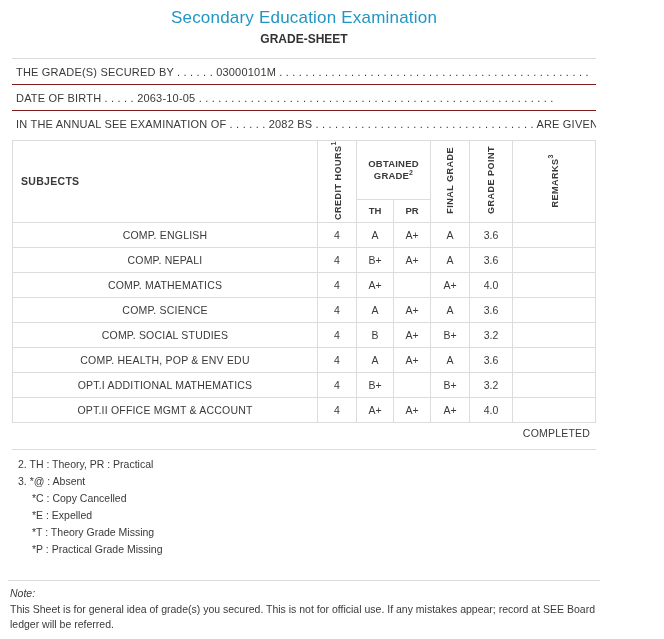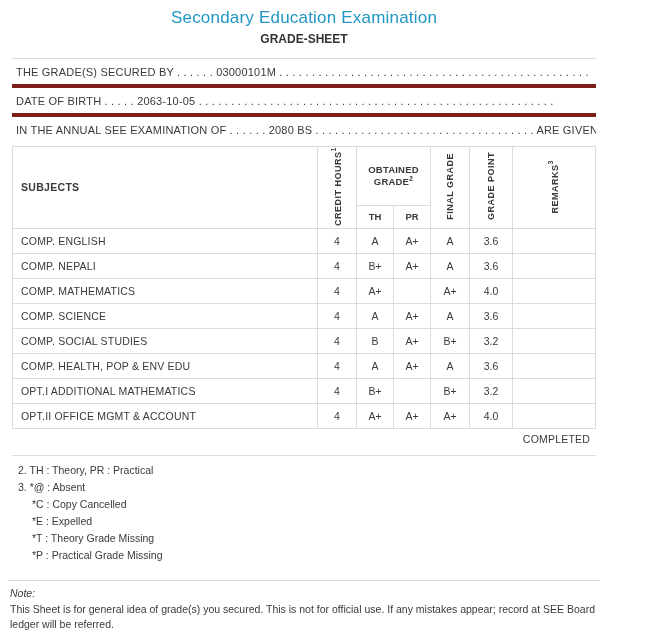--- a/index.html
+++ b/index.html
@@ -46,21 +46,21 @@
     font-size: 11px;
     color: #3a3a3a;
     letter-spacing: 0.2px;
     white-space: nowrap;
     overflow: hidden;
   }
   .info-line .val {
     color: #3a3a3a;
   }
   .info-block {
-    border-top: 4px solid #7f1d1d;
+    border-top: 1px solid #7f1d1d;
   }
   table.grades {
     width: 100%;
     border-collapse: collapse;
     margin-top: 4px;
     font-size: 10.5px;
   }
   table.grades th, table.grades td {
     border: 1px solid #dcdcdc;
     color: #3a3a3a;
@@ -98,21 +98,21 @@
     line-height: 1.2;
     letter-spacing: 0.2px;
   }
   .sub-head {
     font-size: 9.5px;
     font-weight: bold;
     padding: 3px 2px;
     height: 16px;
   }
   td.subject {
-    text-align: left;
+    text-align: center;
     padding: 6px 8px;
     font-size: 10.5px;
     letter-spacing: 0.2px;
   }
   td.c {
     text-align: center;
     padding: 6px 2px;
     font-size: 10.5px;
   }
   .col-credit { width: 34px; }
@@ -190,21 +190,21 @@
     <div class="info-line">
       <span>DATE OF BIRTH . . . . .</span>
       <span class="val">2063-10-05</span>
       <span>. . . . . . . . . . . . . . . . . . . . . . . . . . . . . . . . . . . . . . . . . . . . . . . . . . . . . . .</span>
     </div>
   </div>
 
   <div class="info-block">
     <div class="info-line">
       <span>IN THE ANNUAL SEE EXAMINATION OF . . . . . .</span>
-      <span class="val">2080 BS</span>
+      <span class="val">2082 BS</span>
       <span>. . . . . . . . . . . . . . . . . . . . . . . . . . . . . . . . . .</span>
       <span>ARE GIVEN BELOW . . .</span>
     </div>
   </div>
 
   <table class="grades">
     <thead>
       <tr>
         <th class="subjects-head" rowspan="2">SUBJECTS</th>
         <th class="vhead col-credit" rowspan="2">

